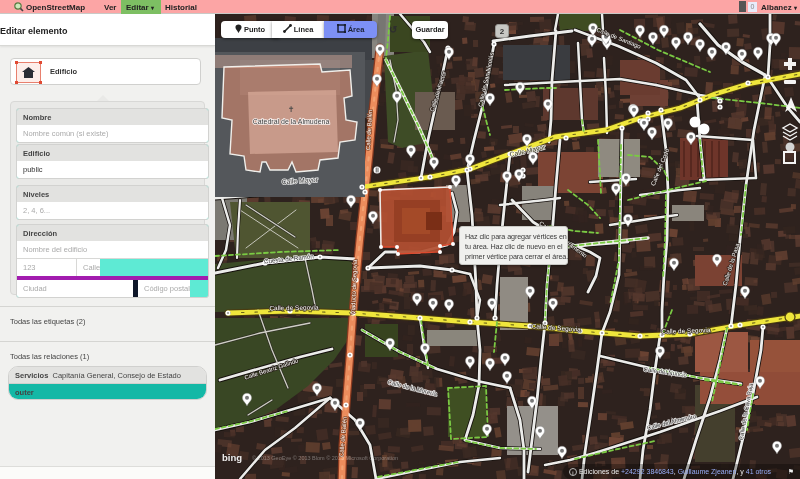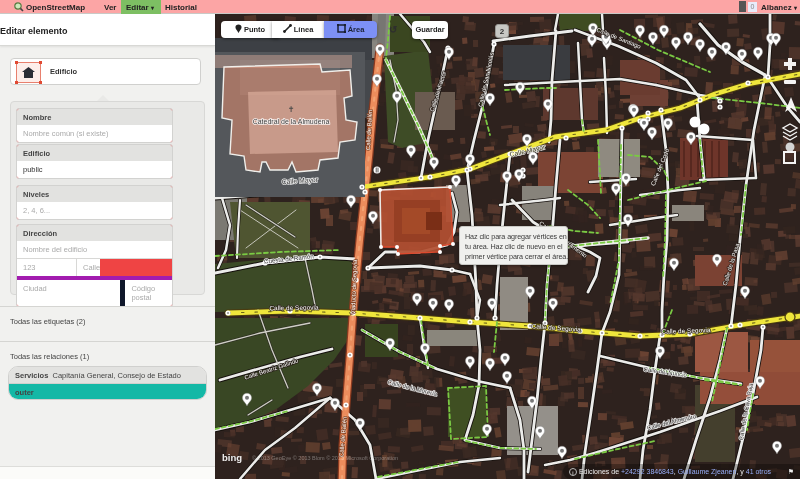--- a/index.html
+++ b/index.html
@@ -2,21 +2,21 @@
 <html><head><meta charset="utf-8"><style>
 * { margin:0; padding:0; box-sizing:border-box; }
 html,body { width:800px; height:479px; overflow:hidden; font-family:"Liberation Sans",sans-serif; }
 #topbar { position:absolute; left:0; top:0; width:800px; height:14px; background:#fca5a5; border-bottom:1px solid #c9c9c6; z-index:30; }
 .tb { position:absolute; font-size:8px; font-weight:bold; color:#222; top:3px; }
 #sidebar { position:absolute; left:0; top:14px; width:215px; height:465px; background:#f1f1ef; z-index:20; }
 #sbhead { position:absolute; left:0; top:0; width:215px; height:32px; background:#fff; border-bottom:1px solid #d8d8d5; text-align:left; font-size:9px; font-weight:bold; color:#222; line-height:34px; box-shadow:0 1px 2px rgba(0,0,0,0.08); }
 .card { position:absolute; left:10px; top:44px; width:191px; height:27px; background:#fff; border:1px solid #d0d0ce; border-radius:4px; }
 .icontile { position:absolute; left:5px; top:3px; width:25px; height:21px; background:#fdeeea; border:1px solid #e8806e; border-radius:2px; }
 .form { position:absolute; left:10px; top:87px; width:195px; height:194px; background:#e9e9e7; border:1px solid #d8d8d6; border-radius:4px; }
-.field { position:absolute; left:5px; width:157px; border:1px solid #d2d2d0; border-radius:3px; overflow:hidden; background:#ef4444; }
+.field { position:absolute; left:5px; width:193px; border:1px solid #d2d2d0; border-radius:3px; overflow:hidden; background:#5eead4; }
 .flabel { background:#e2e2e0; font-size:7.5px; font-weight:bold; color:#444; padding:4px 0 3px 6px; }
 .finput { font-size:7.5px; color:#aaa; padding:4px 0 4px 6px; background:#fff; }
 .sec { position:absolute; left:10px; font-size:7.5px; color:#444; }
 .hr { position:absolute; left:0; width:215px; border-top:1px solid #d5d5d2; }
 #map { position:absolute; left:215px; top:14px; width:585px; height:465px; background:#2a201c; z-index:5; }
 .mbtn { position:absolute; top:21px; height:17px; background:#fff; color:#222; font-size:7.5px; font-weight:bold; text-align:center; line-height:17px; z-index:25; }
 .tool { box-shadow:0 1px 3px rgba(0,0,0,0.45); }
 #tooltip { position:absolute; left:459px; top:226px; width:109px; height:39px; background:#f0f0ee; border:1px solid #c9c9c5; border-radius:3px; z-index:24; font-size:7.2px; letter-spacing:-0.1px; white-space:nowrap; color:#3a3a3a; padding:5px 0 0 5px; line-height:10px; box-shadow:0 1px 3px rgba(0,0,0,0.4); }
 #attrib { position:absolute; left:563px; top:464px; width:237px; height:15px; background:rgba(0,0,0,0.30); border-radius:8px 0 0 8px; z-index:24; color:#eee; font-size:7px; line-height:15px; padding-left:6px; }
 #attrib a { color:#98aef8; text-decoration:none; }

